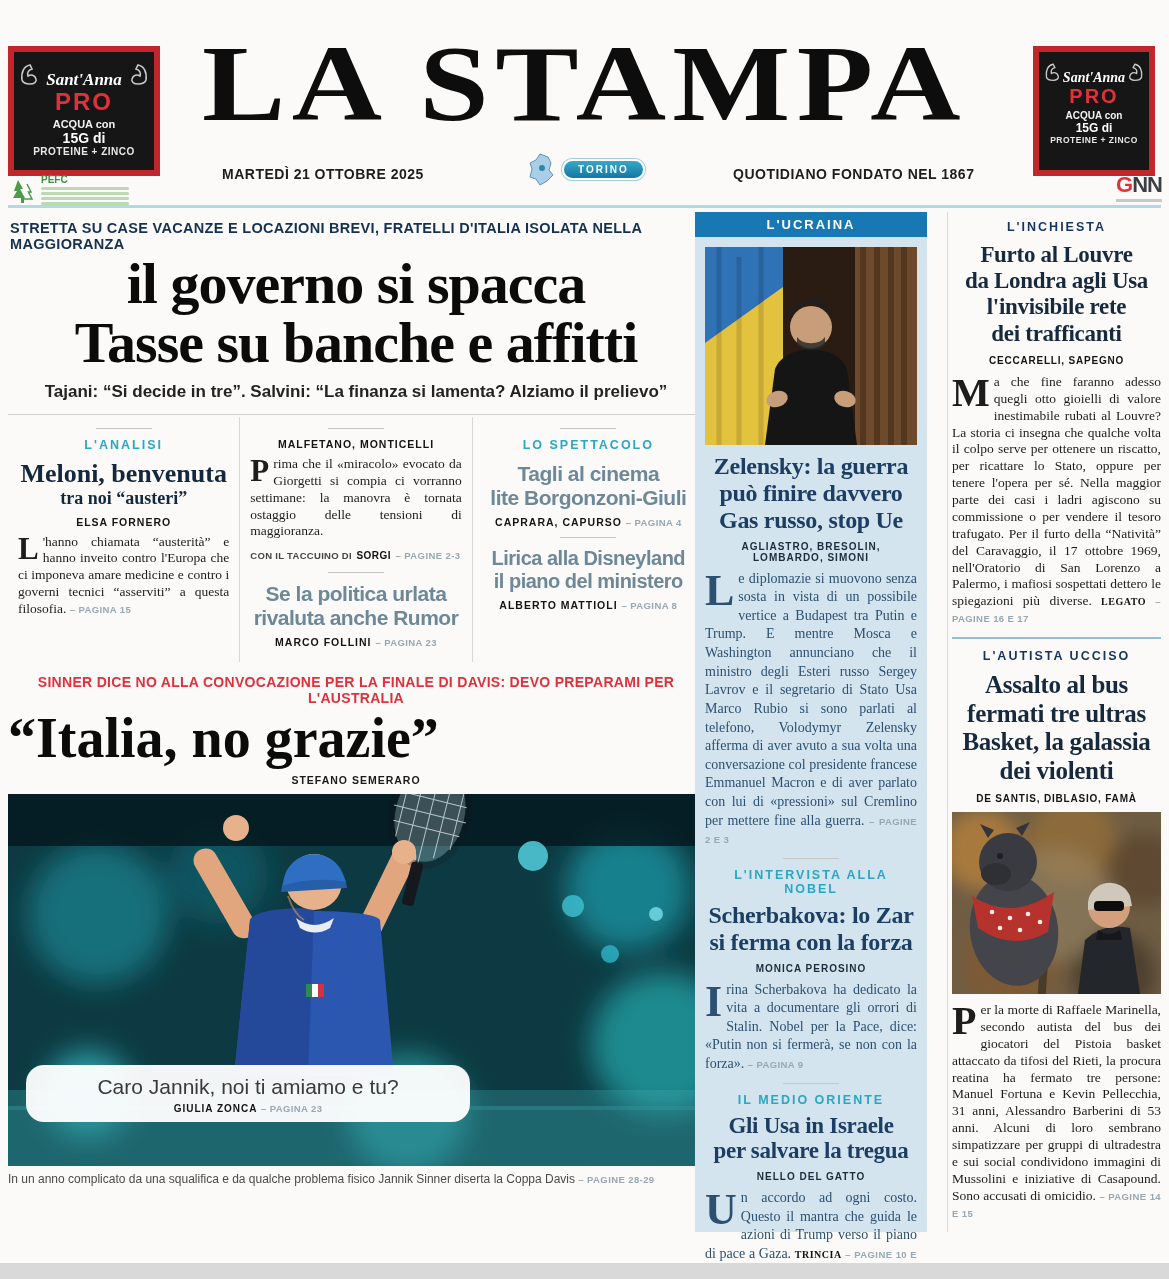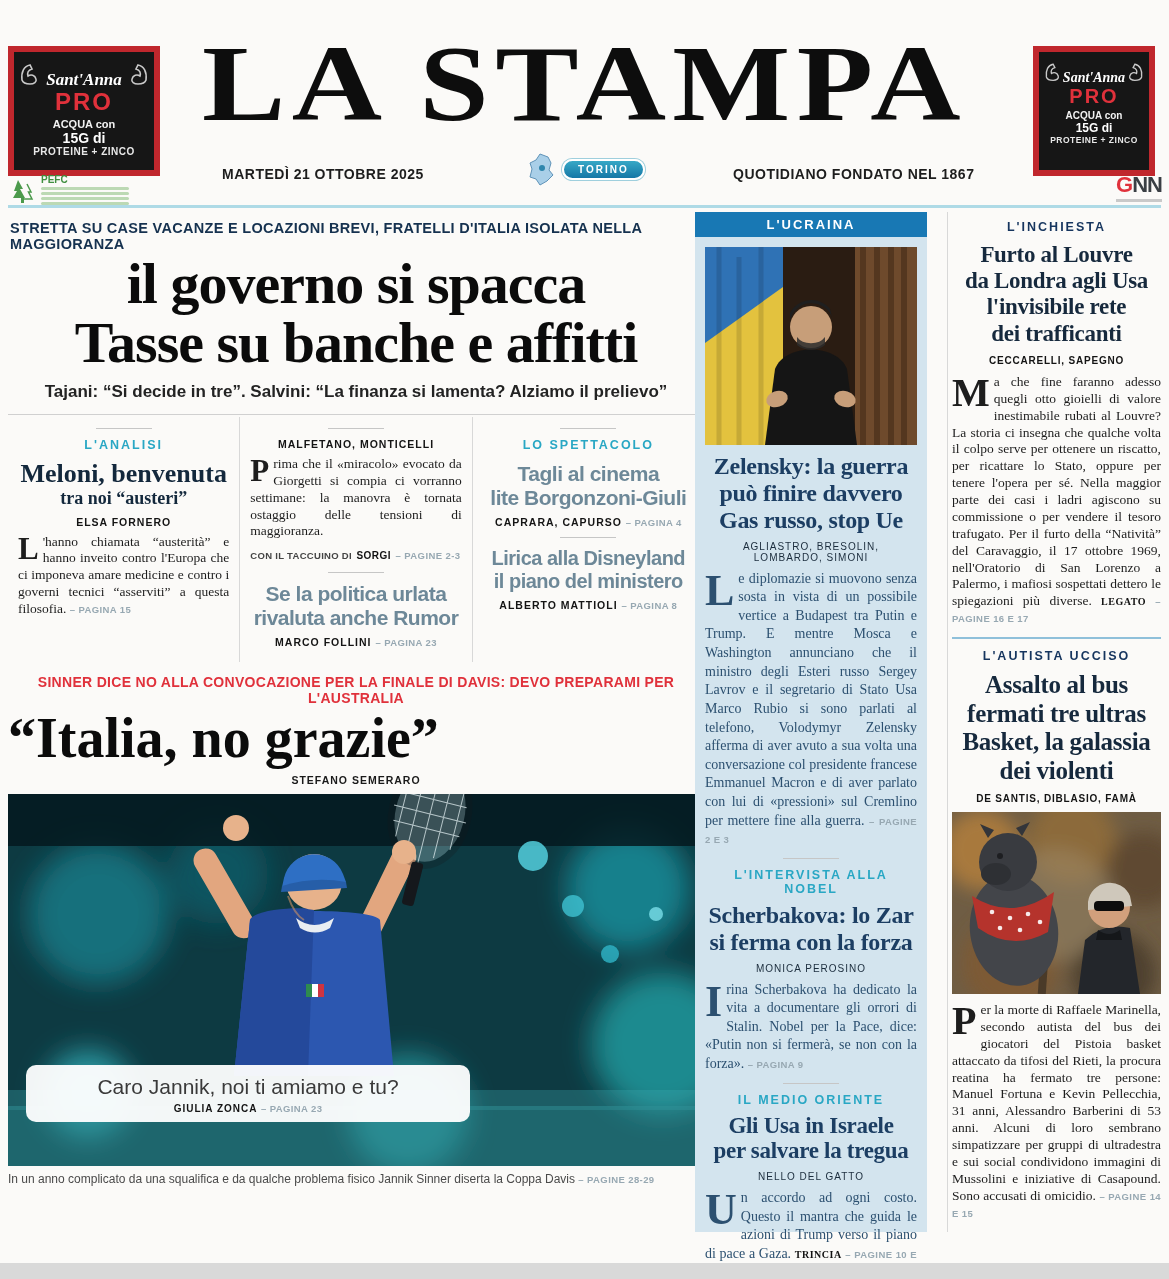--- a/index.html
+++ b/index.html
@@ -61,32 +61,32 @@
       padding:3px 4px 0 0;}
   .tail-pre{font-size:9.5px;font-weight:bold;color:#444;letter-spacing:.3px;}
   .tail-name{font-size:10px;font-weight:bold;color:#111;letter-spacing:.5px;}
   
   .red-kicker{color:#e0313b;font-weight:bold;font-size:14px;letter-spacing:.3px;text-align:center;margin-top:12px;}
   .sinner-h{font-family:"Liberation Serif",serif;font-weight:bold;font-size:56px;color:#0b0b0b;
             line-height:1;margin-top:4px;}
   .sinner-by{font-size:10.5px;font-weight:bold;letter-spacing:1px;text-align:center;margin:8px 0;}
   .photo-wrap{position:relative;width:696px;height:372px;margin-top:2px;}
   .cap-box{position:absolute;left:18px;bottom:44px;width:420px;background:rgba(255,255,255,.95);
-           border-radius:10px;text-align:center;padding:10px 12px 8px;}
+           border-radius:18px;text-align:center;padding:10px 12px 8px;}
   .cap-title{font-size:21px;color:#3a3a3a;}
   .cap-by{margin-top:4px;font-size:10px;font-weight:bold;letter-spacing:1px;color:#141414;}
   .photo-caption{font-size:12px;color:#4a4a4a;margin-top:6px;}
   
   .midcol{position:absolute;left:695px;top:212px;width:232px;height:1020px;background:#d3e4ee;}
   .mid-inner{padding:0 10px;}
   .ukr-bar{background:#1878b4;color:#fff;font-weight:bold;font-size:13px;letter-spacing:2px;
            text-align:center;padding:5px 0;}
   .mid-h{font-family:"Liberation Serif",serif;font-weight:bold;color:#1c3e63;text-align:center;
          font-size:24px;line-height:1.12;letter-spacing:-.3px;}
-  .mid-by{font-size:10px;font-weight:normal;letter-spacing:1px;color:#1b2c3c;text-align:center;margin:7px 8px;}
+  .mid-by{font-size:10px;font-weight:bold;letter-spacing:1px;color:#1b2c3c;text-align:center;margin:7px 8px;}
   .mid-body{font-family:"Liberation Serif",serif;font-size:14px;line-height:1.33;text-align:justify;color:#2c5070;}
   .mid-body .dc{font-size:44px;color:#2c5070;}
   
   .rightcol{position:absolute;left:952px;top:212px;width:209px;}
   .r-h{font-family:"Liberation Serif",serif;font-weight:bold;color:#16293d;text-align:center;
        font-size:23px;line-height:1.14;letter-spacing:-.3px;}
   .r-by{font-size:10px;font-weight:bold;letter-spacing:.8px;color:#141414;text-align:center;margin:8px 0;}
   .r-body{font-family:"Liberation Serif",serif;font-size:13.5px;line-height:1.25;text-align:justify;color:#1d1d1d;}
   .r-body .dc{font-size:40px;}
   .rphoto{width:209px;height:182px;display:block;margin:2px 0 8px;}

